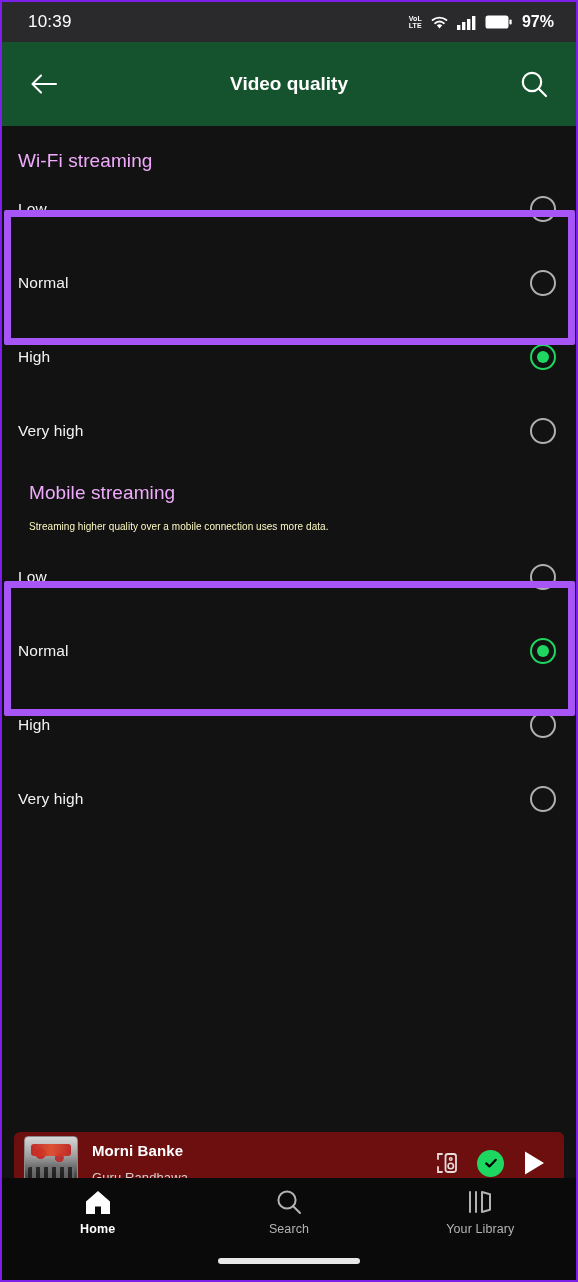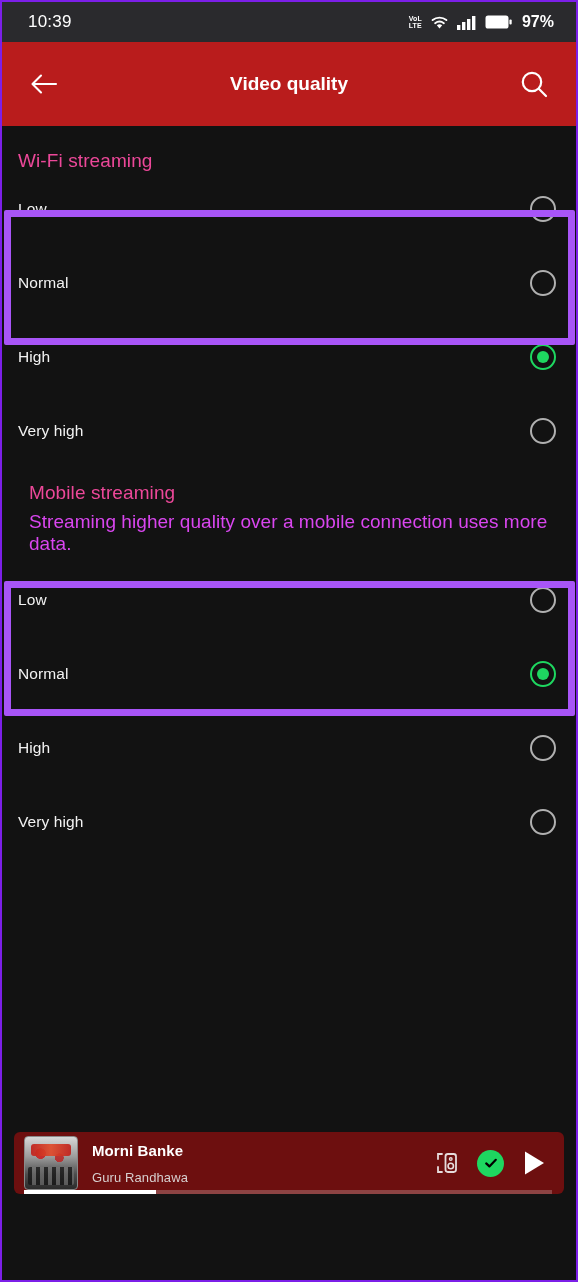--- a/index.html
+++ b/index.html
@@ -27,36 +27,36 @@
   }
   #clock { color:#fff; font-size:17px; font-weight:500; letter-spacing:.2px; }
   #sb-right { display:flex; align-items:center; gap:8px; }
   .volte { display:flex; flex-direction:column; align-items:center; line-height:7px; color:#fff; }
   .volte span { font-size:7px; font-weight:700; letter-spacing:.2px; }
   .sb-ico { display:block; }
 
   
   #header {
     position:absolute; top:40px; left:0; right:0; height:84px;
-    background:#b91c1c;
+    background:#14532d;
     display:flex; align-items:center; justify-content:space-between;
     padding:0 22px;
   }
   #page-title {
     position:absolute; left:0; right:0; text-align:center;
     color:#fff; font-size:19px; font-weight:700; pointer-events:none;
   }
   .hdr-btn { width:40px; height:40px; display:flex; align-items:center; justify-content:center; position:relative; z-index:2; }
 
   
   #content { position:absolute; top:124px; left:0; right:0; bottom:160px; background:#121212; }
 
   .section-head { padding:24px 16px 0 16px; }
-  .section-title { color:#ec4899; font-size:19px; font-weight:500; letter-spacing:.1px; }
-  .section-sub { color:#d946ef; font-size:19px; margin-top:7px; letter-spacing:.05px; }
+  .section-title { color:#f0abfc; font-size:19px; font-weight:500; letter-spacing:.1px; }
+  .section-sub { color:#fef9c3; font-size:10px; margin-top:17px; letter-spacing:.05px; }
 
   .opt-row {
     height:74px;
     display:flex; align-items:center; justify-content:space-between;
     padding:0 16px;
     gap:28px;
   }
   .opt-label { color:#f2f2f2; font-size:15.5px; letter-spacing:.1px; }
 
   .radio { width:26px; height:26px; border-radius:50%; border:2px solid #b0b0b0; background:transparent;
@@ -244,14 +244,38 @@
         <svg width="24" height="26" viewBox="0 0 24 26">
           <path d="M3 1.5 L22 13 L3 24.5 Z" fill="#fff"></path>
         </svg>
       </span>
     </div>
     <div id="np-progress">
         <i style="width: 25%;"></i>
       </div>
   </div>
 
+  <div id="bottomnav">
+    <div class="nav-item active">
+      <svg width="28" height="28" viewBox="0 0 28 28">
+        <path d="M14 3 L26 13.5 V26 H17 V18.5 H11 V26 H2 V13.5 Z" fill="#fff"></path>
+      </svg>
+      <span class="nav-label">Home</span>
+    </div>
+    <div class="nav-item">
+      <svg width="28" height="28" viewBox="0 0 28 28">
+        <circle cx="12" cy="12" r="8.6" stroke="#b3b3b3" stroke-width="2" fill="none"></circle>
+        <path d="M18.2 18.2 L25 25" stroke="#b3b3b3" stroke-width="2" stroke-linecap="round"></path>
+      </svg>
+      <span class="nav-label">Search</span>
+    </div>
+    <div class="nav-item">
+      <svg width="28" height="28" viewBox="0 0 28 28">
+        <path d="M4 4 V24" stroke="#b3b3b3" stroke-width="2" stroke-linecap="round"></path>
+        <path d="M10 4 V24" stroke="#b3b3b3" stroke-width="2" stroke-linecap="round"></path>
+        <path d="M16 4 L24 6.2 V21.8 L16 24 Z" stroke="#b3b3b3" stroke-width="2" fill="none" stroke-linejoin="round"></path>
+      </svg>
+      <span class="nav-label">Your Library</span>
+    </div>
+    <div id="home-indicator"></div>
+  </div>
 
 </div>
 
 </body></html>

